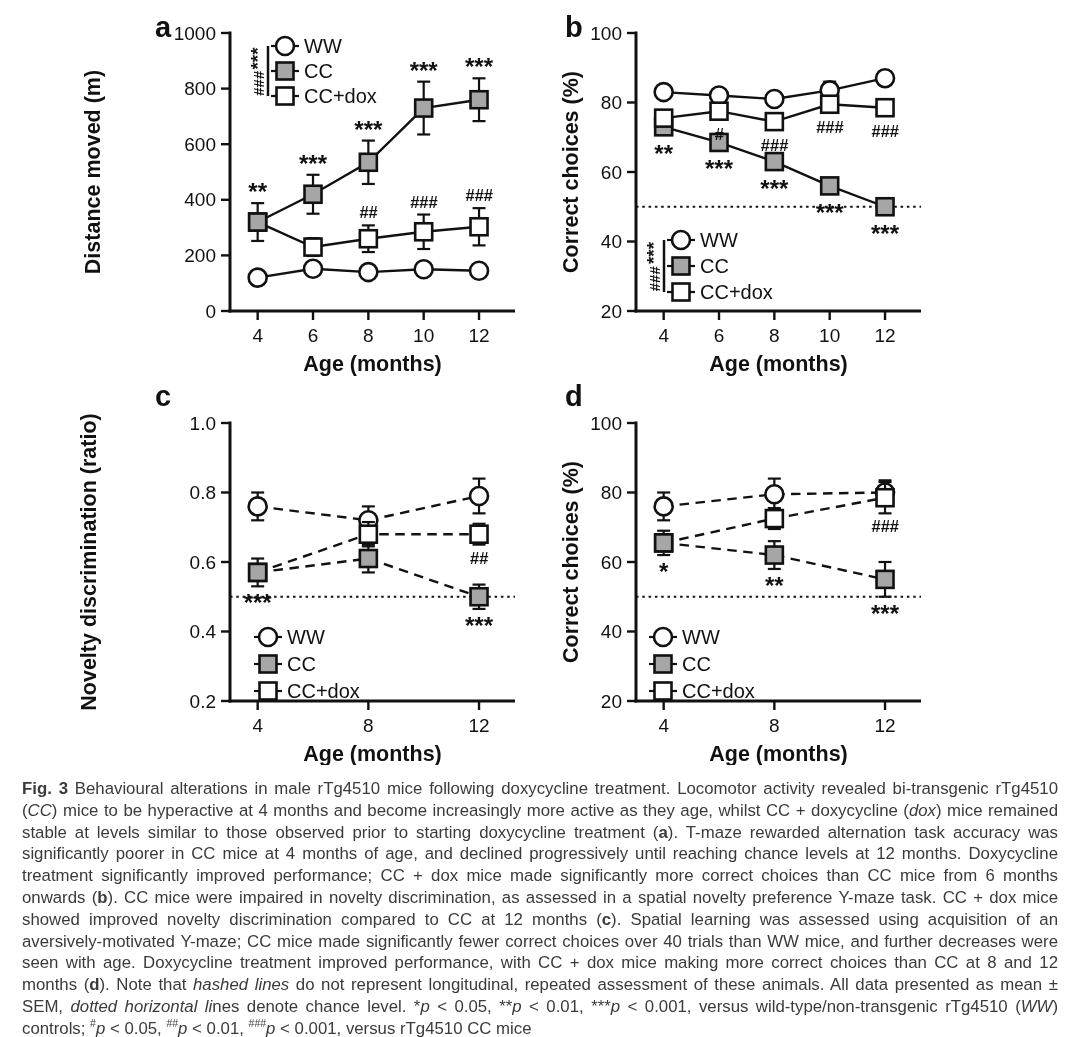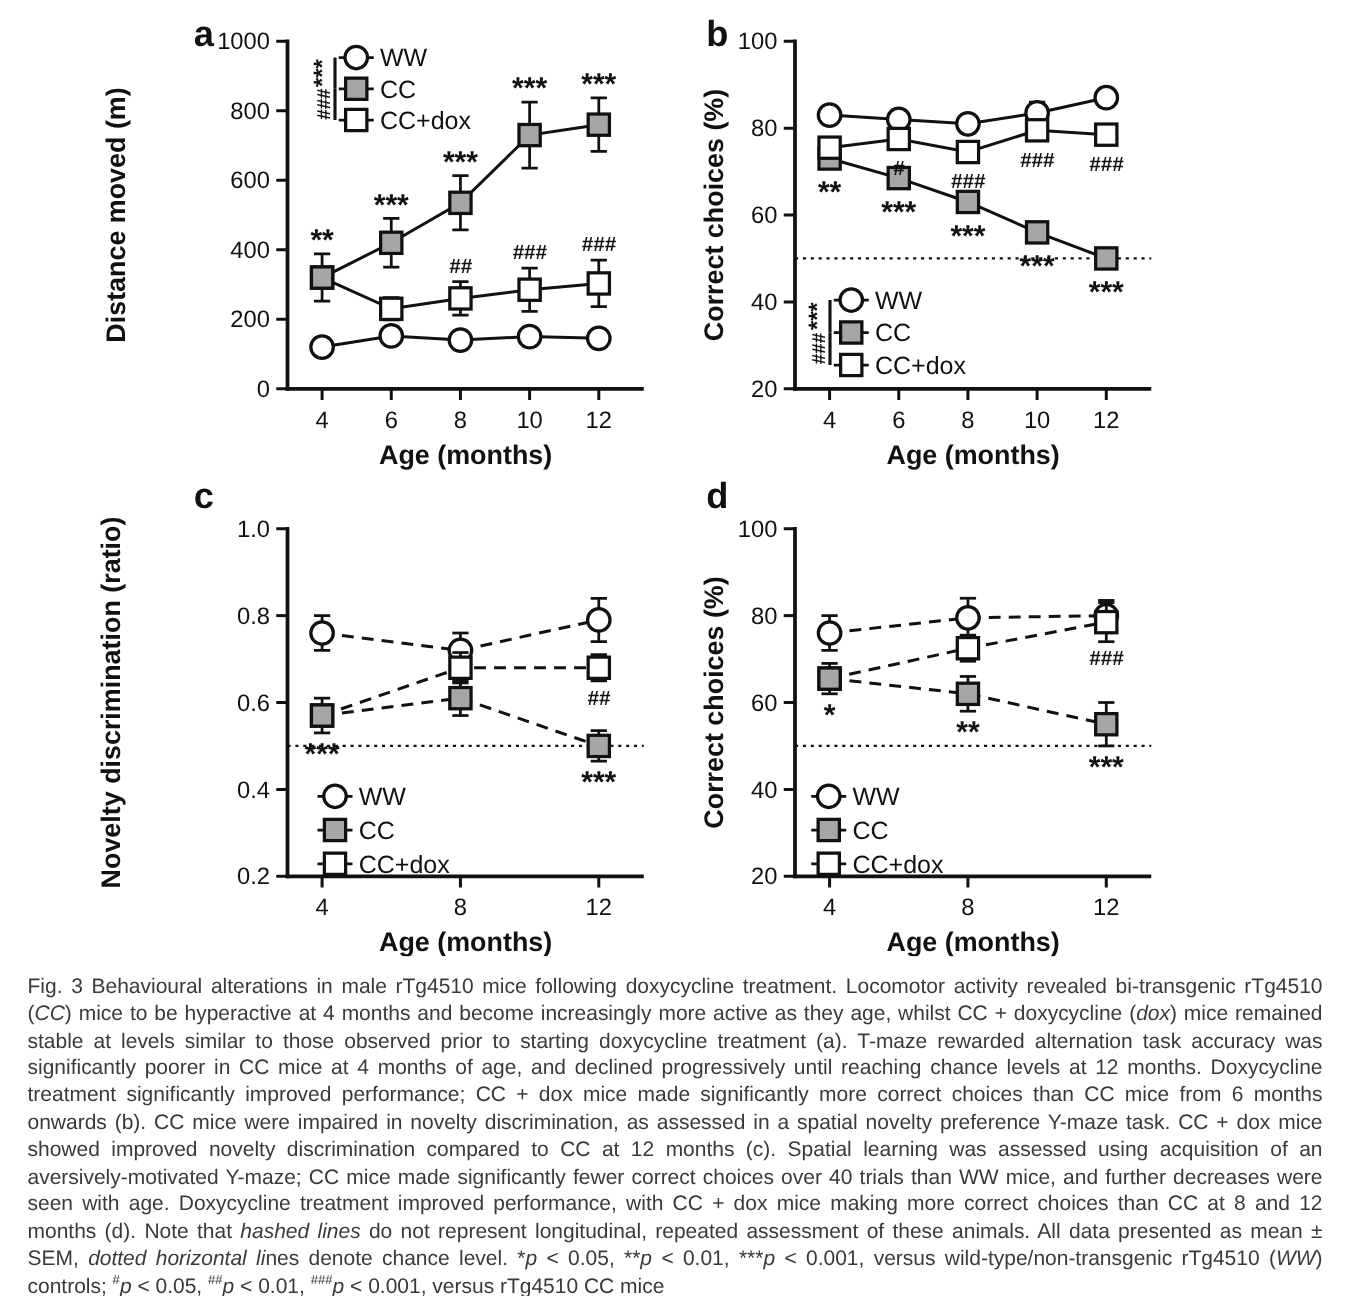--- a/index.html
+++ b/index.html
@@ -5,21 +5,21 @@
   html,body{margin:0;padding:0;background:#ffffff;}
   .figure{position:relative;width:1080px;height:1037px;background:#ffffff;
           font-family:"Liberation Sans",sans-serif;overflow:hidden;}
   .panel{position:absolute;width:470px;height:385px;}
   .panel-a{left:60px;top:5px;}
   .panel-b{left:548px;top:5px;}
   .panel-c{left:60px;top:380px;}
   .panel-d{left:548px;top:380px;}
   .caption{position:absolute;left:22px;top:778px;width:1036px;margin:0;
            font-size:16.8px;line-height:21.8px;color:#3a3a3a;text-align:justify;}
-  .seg-b{font-weight:400;}
+  .seg-b{font-weight:700;}
   .seg-i{font-style:italic;}
   .seg-sup{vertical-align:super;font-size:10.5px;line-height:0;}
   svg text{font-family:"Liberation Sans",sans-serif;}
 </style>
 </head>
 <body>
 
 <div class="figure">
   <div class="panels">
     <div class="panel panel-a"><svg viewBox="0 0 470 385" width="470" height="385">

